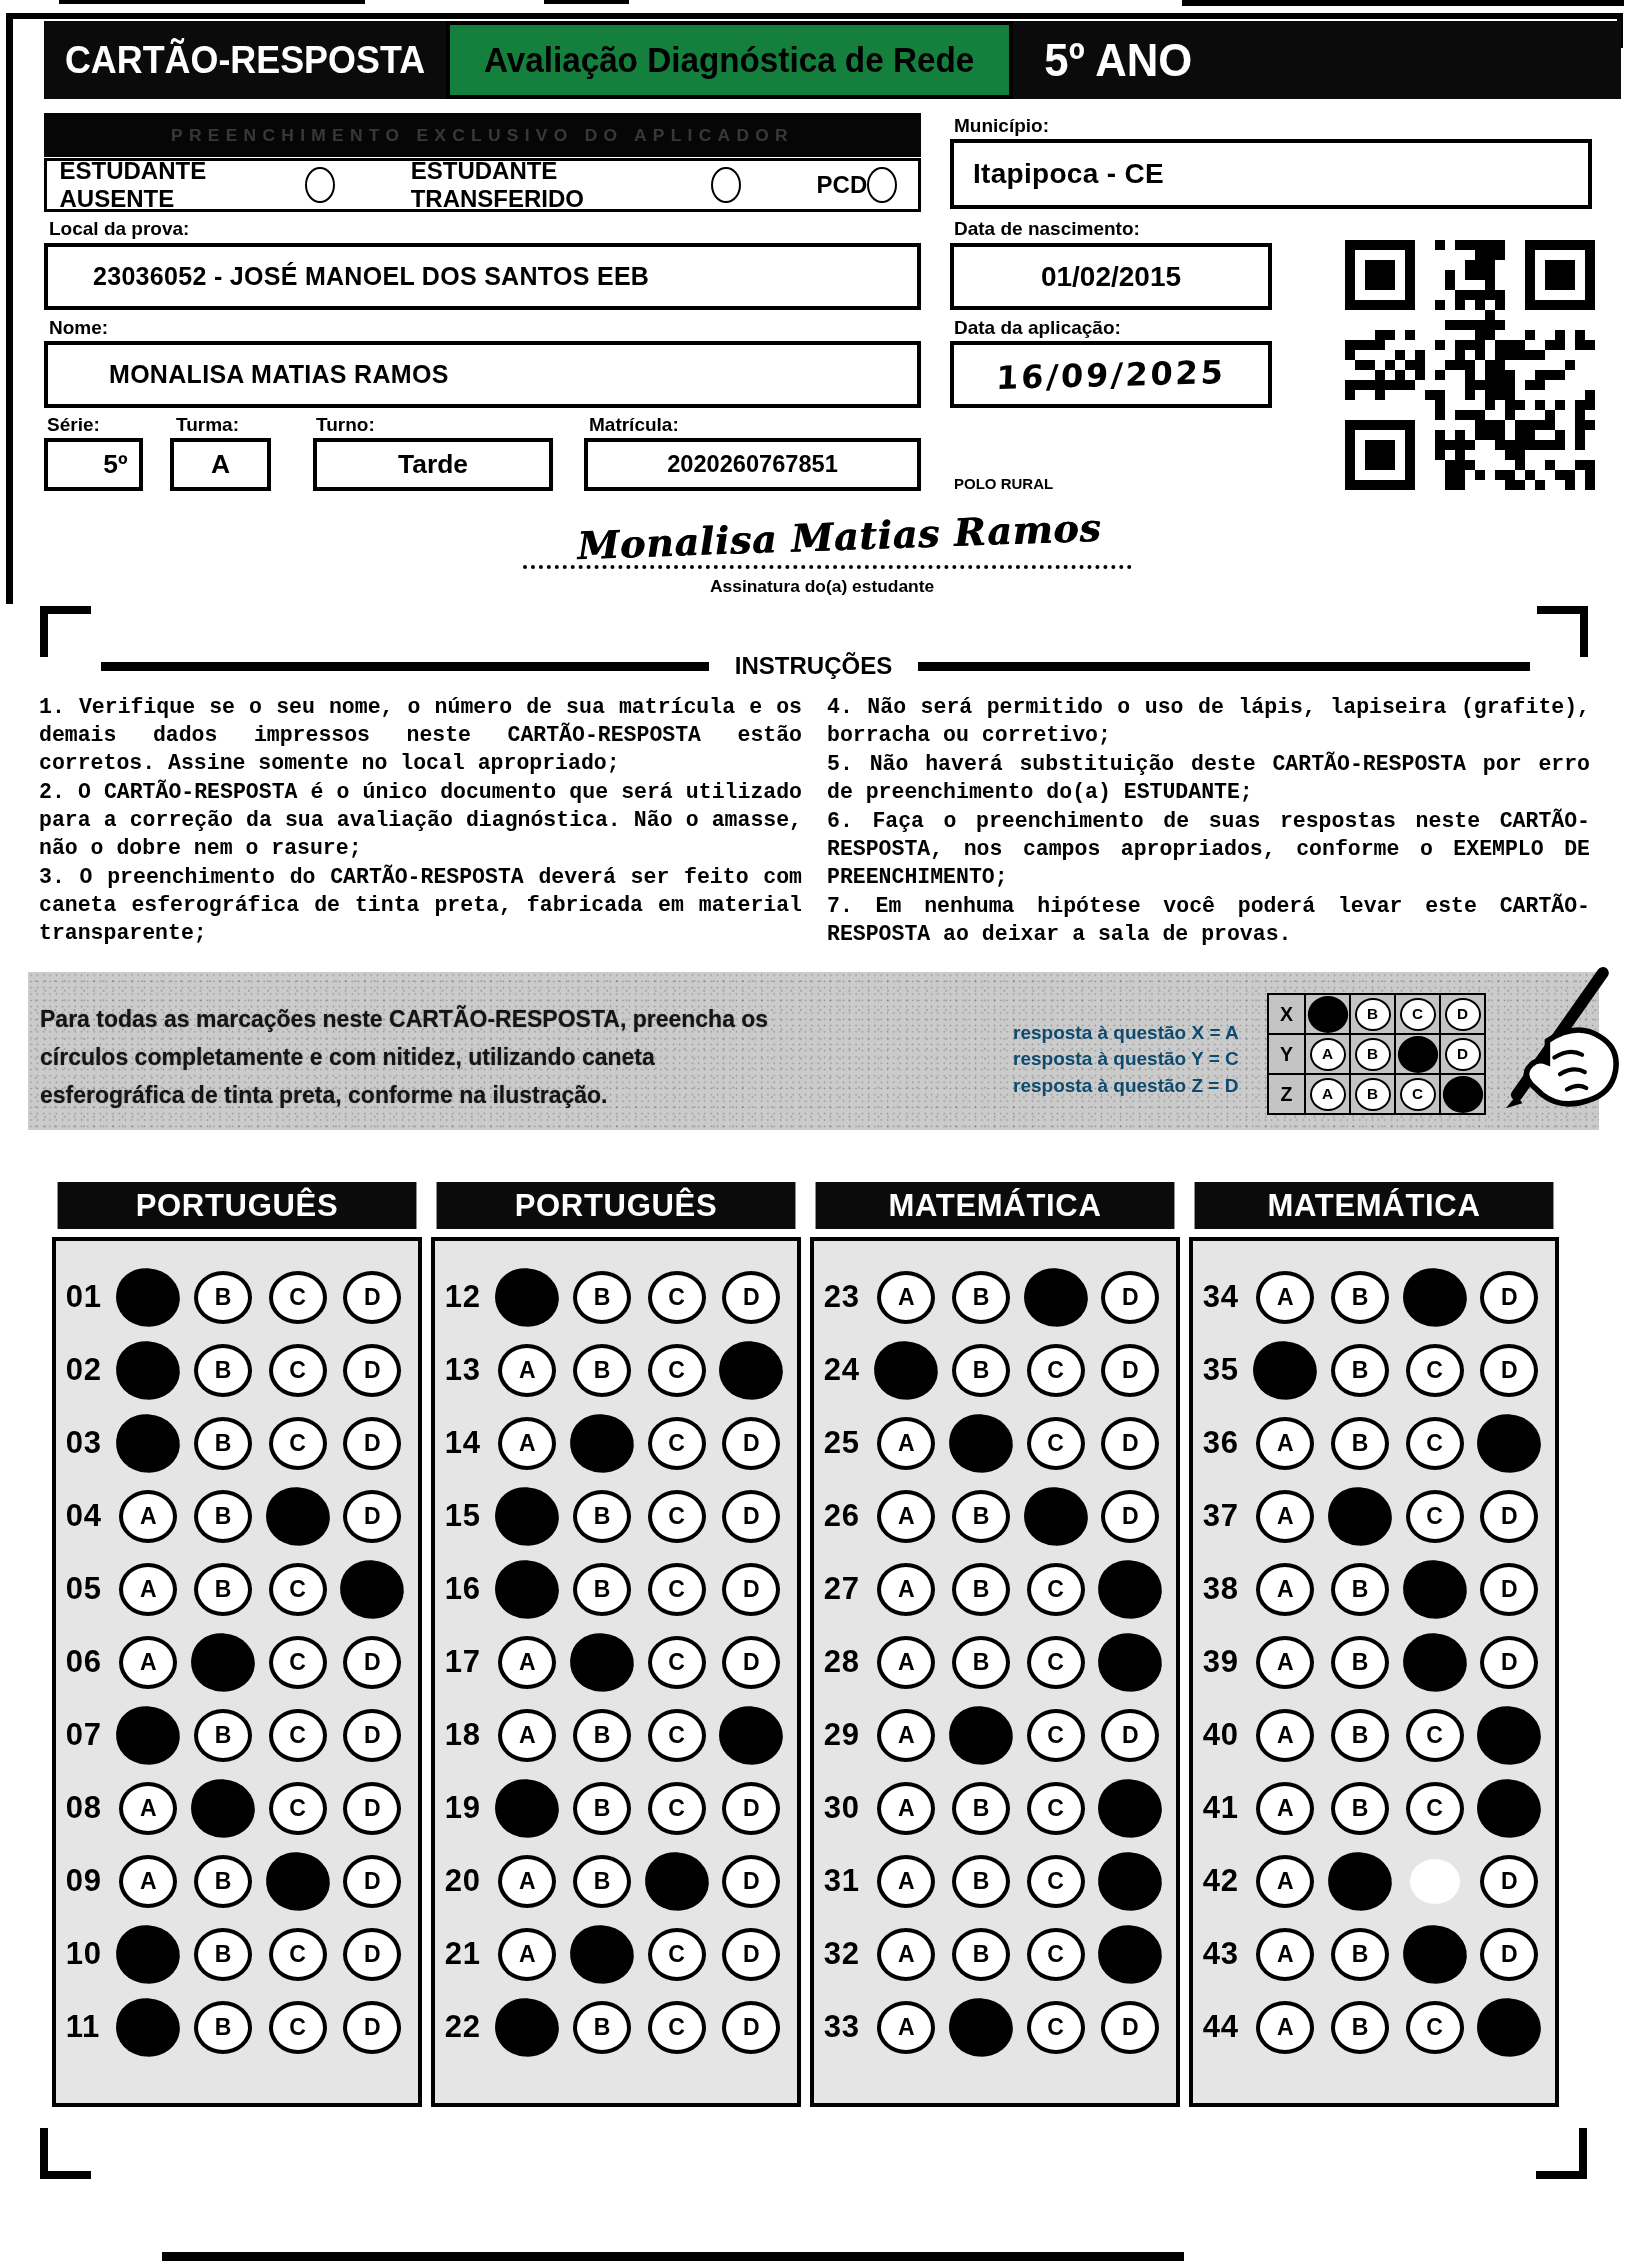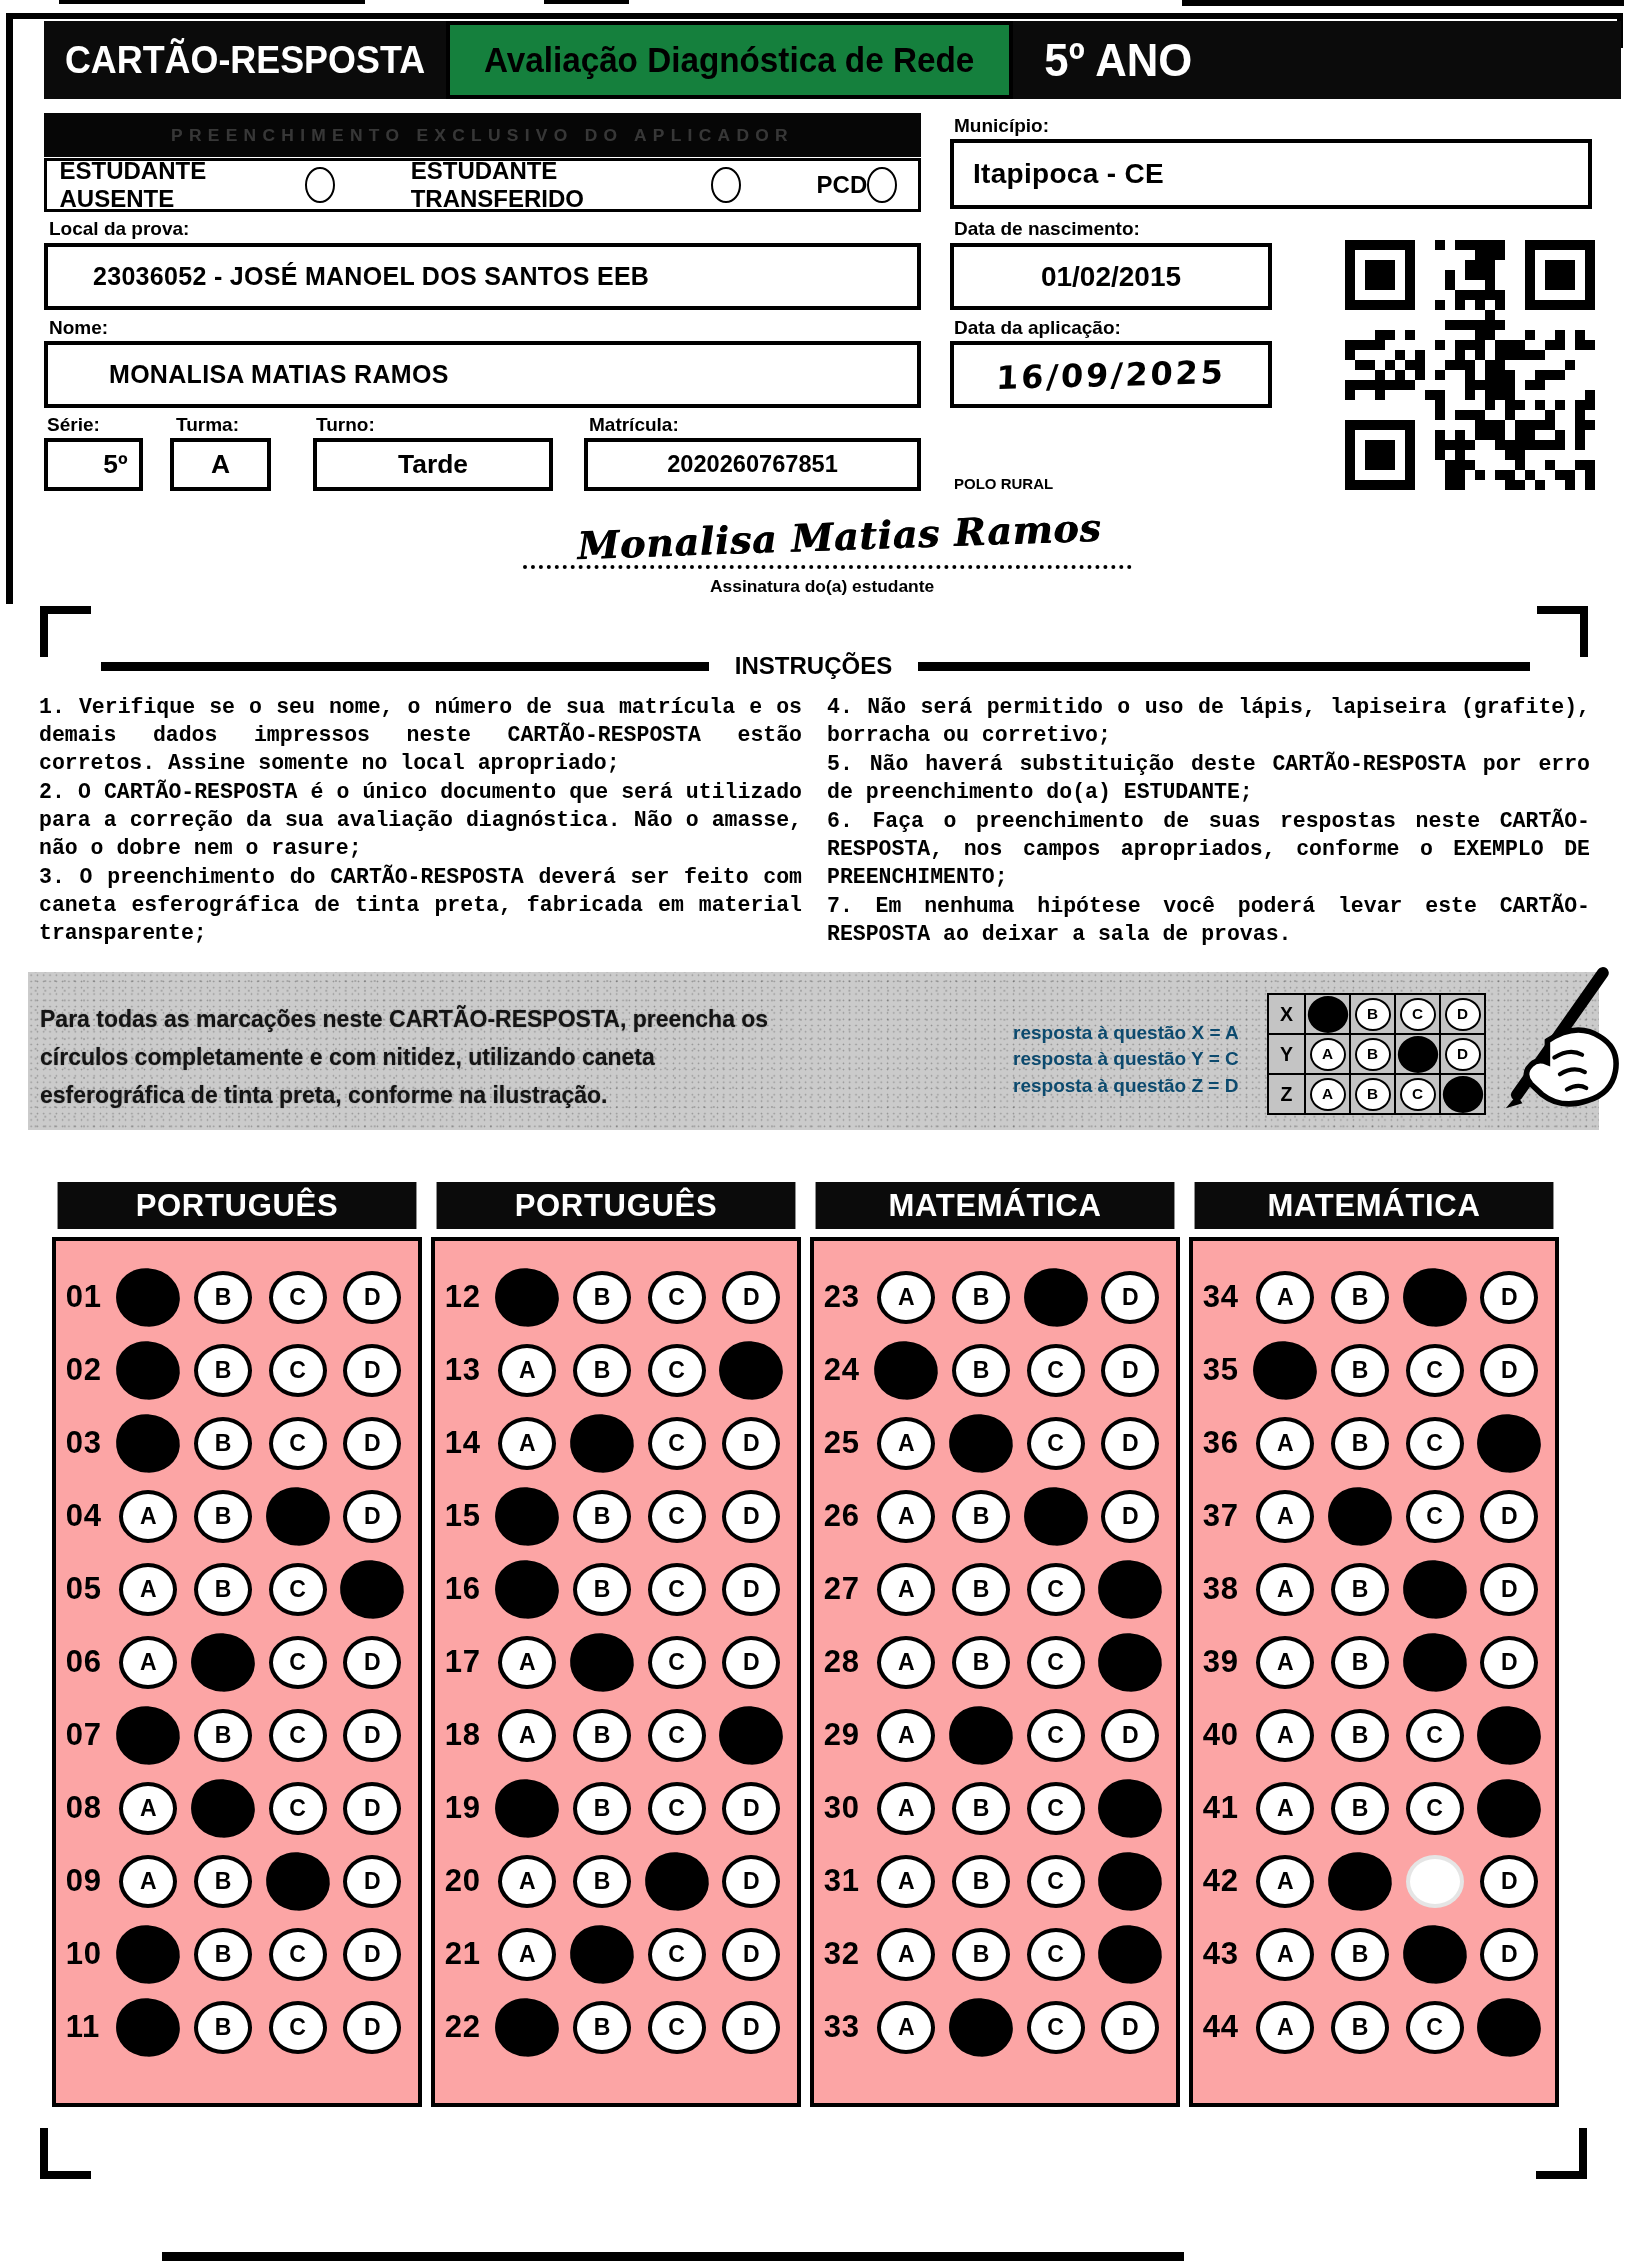--- a/index.html
+++ b/index.html
@@ -46,21 +46,21 @@
   .exgrid .exlab{width:35px;font-size:19.5px;font-weight:700;}
   .exbubble{width:32px;height:29px;border:2.8px solid #000;border-radius:50%;background:#fff;margin:0 auto;display:flex;align-items:center;justify-content:center;font-size:15.3px;font-weight:700;}
   .exbubble.marked{background:#000;border-color:#000;color:transparent;transform:scale(1.12);}
   
   .anscol{position:absolute;top:1182px;width:370px;}
   .anscol:nth-of-type(1){left:52px;}
   .anscol:nth-of-type(2){left:431px;}
   .anscol:nth-of-type(3){left:810px;}
   .anscol:nth-of-type(4){left:1189px;}
   .anshdr{height:47px;background:#0b0b0b;color:#fff;display:flex;align-items:center;justify-content:center;font-size:32px;font-weight:700;letter-spacing:0.7px;transform:scaleX(.97);}
-  .ansbox{margin-top:8.3px;height:870px;border:4.9px solid #000;box-sizing:border-box;background:#fca5a5;padding-top:19.5px;}
+  .ansbox{margin-top:8.3px;height:870px;border:4.9px solid #000;box-sizing:border-box;background:#e5e5e5;padding-top:19.5px;}
   .ansrow{height:73px;display:flex;align-items:center;padding-left:9.7px;}
   .qnum{width:61px;font-size:31px;font-weight:700;letter-spacing:0.7px;}
   .bubble{width:58px;height:53px;box-sizing:border-box;border:4.9px solid #000;border-radius:50%;background:#fff;display:flex;align-items:center;justify-content:center;font-size:23px;font-weight:700;margin-right:16.7px;flex:none;}
   .bubble.marked{background:#000;border-color:#000;color:transparent;border-radius:48% 52% 50% 50%;transform:scale(1.1) rotate(4deg);}
   .bubble.ghost{border-color:rgba(0,0,0,0.10);color:transparent;}
   
   .bk{position:absolute;background:#000;}
   
   #qr{position:absolute;left:1345px;top:240px;width:250px;height:250px;}
 </style>

